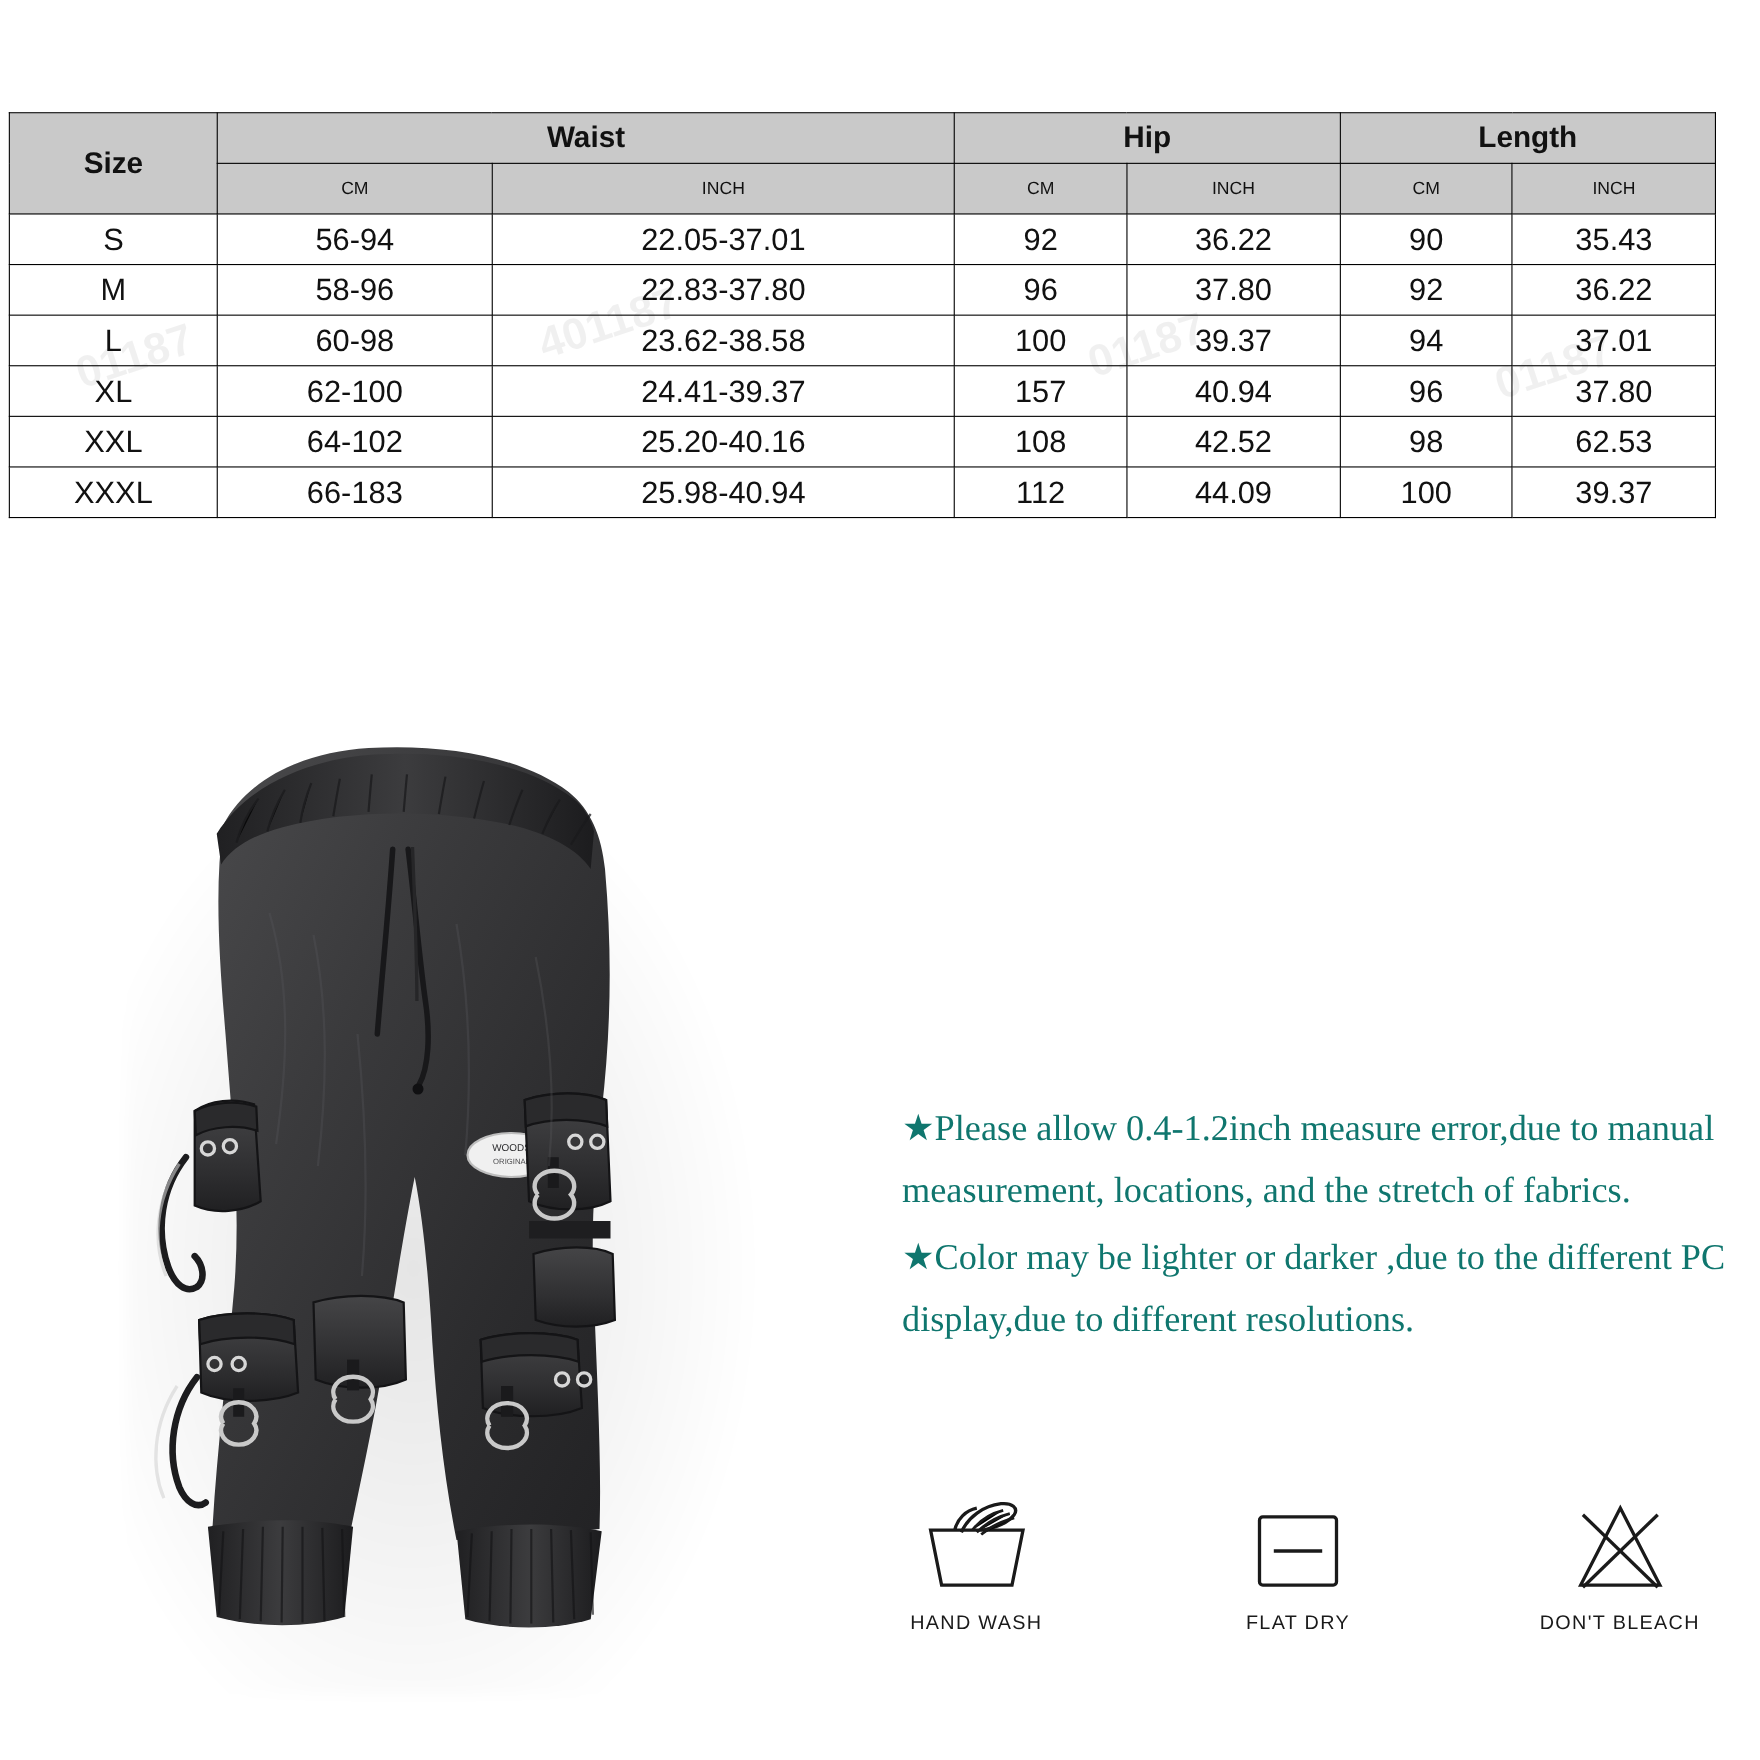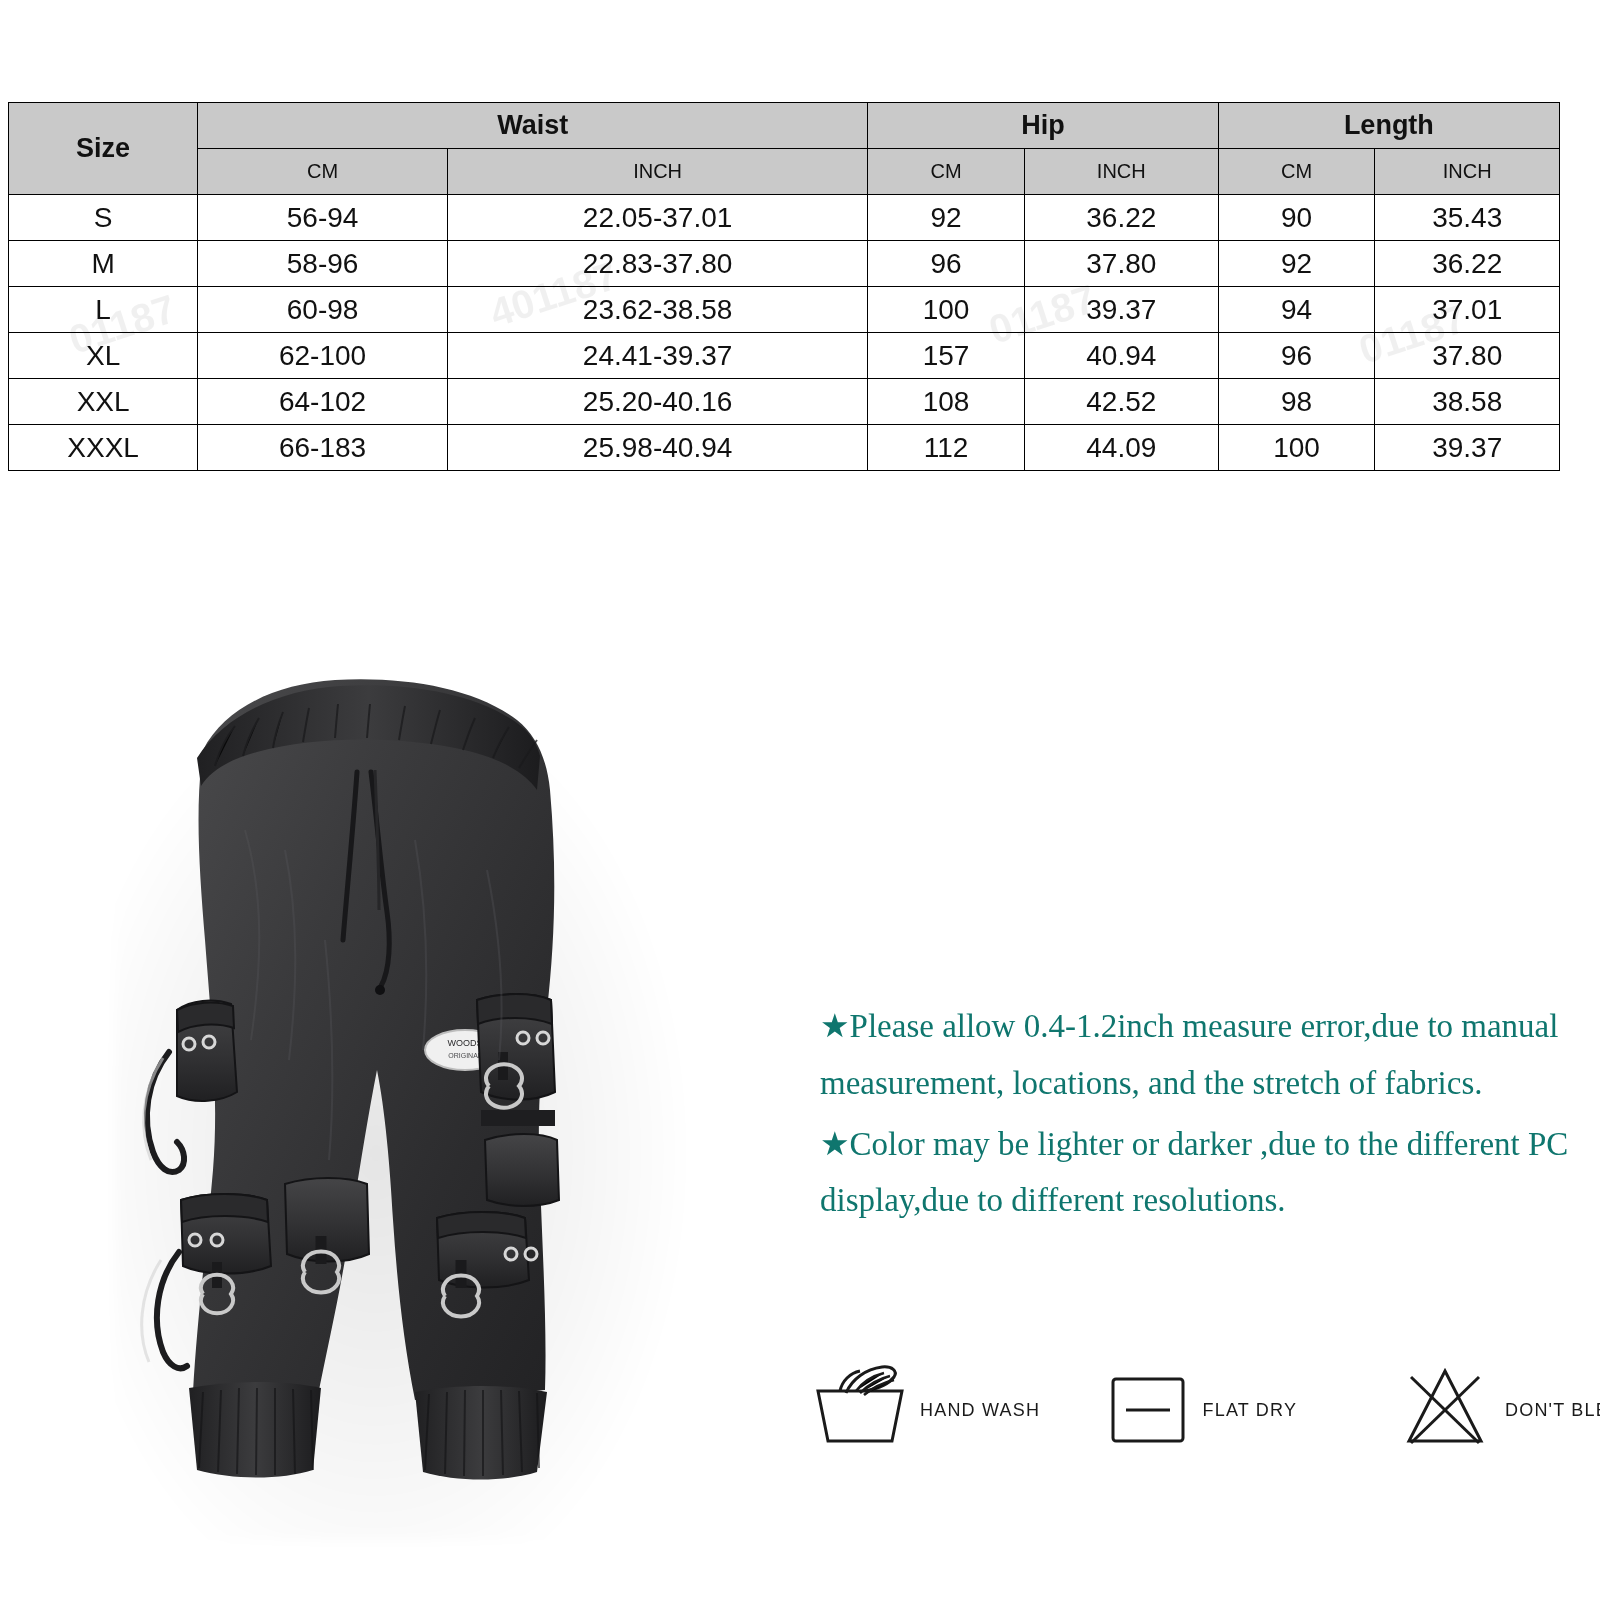--- a/index.html
+++ b/index.html
@@ -35,21 +35,21 @@
     color: #111111;
   }
   table.size-table thead th {
     background: #c9c9c9;
     font-weight: bold;
     font-size: 27px;
     height: 45px;
     padding: 0;
   }
   table.size-table thead th.sub {
-    font-size: 20px;
+    font-size: 16px;
     font-weight: normal;
     height: 45px;
   }
   table.size-table tbody td {
     height: 45px;
     font-size: 28px;
     font-weight: normal;
     background: #ffffff;
     padding: 0;
   }
@@ -107,21 +107,21 @@
     left: 800px;
     top: 1355px;
     width: 760px;
     display: flex;
     justify-content: space-between;
     align-items: flex-end;
   }
   .care-item {
     width: 175px;
     display: flex;
-    flex-direction: row;
+    flex-direction: column;
     align-items: center;
   }
   .care-glyph {
     height: 96px;
     display: flex;
     align-items: flex-end;
     justify-content: center;
   }
   .care-label {
     margin-top: 14px;
@@ -216,21 +216,21 @@
         <td>96</td>
         <td>37.80</td>
       </tr>
       <tr>
         <td>XXL</td>
         <td>64-102</td>
         <td>25.20-40.16</td>
         <td>108</td>
         <td>42.52</td>
         <td>98</td>
-        <td>38.58</td>
+        <td>62.53</td>
       </tr>
       <tr>
         <td>XXXL</td>
         <td>66-183</td>
         <td>25.98-40.94</td>
         <td>112</td>
         <td>44.09</td>
         <td>100</td>
         <td>39.37</td>
       </tr>

